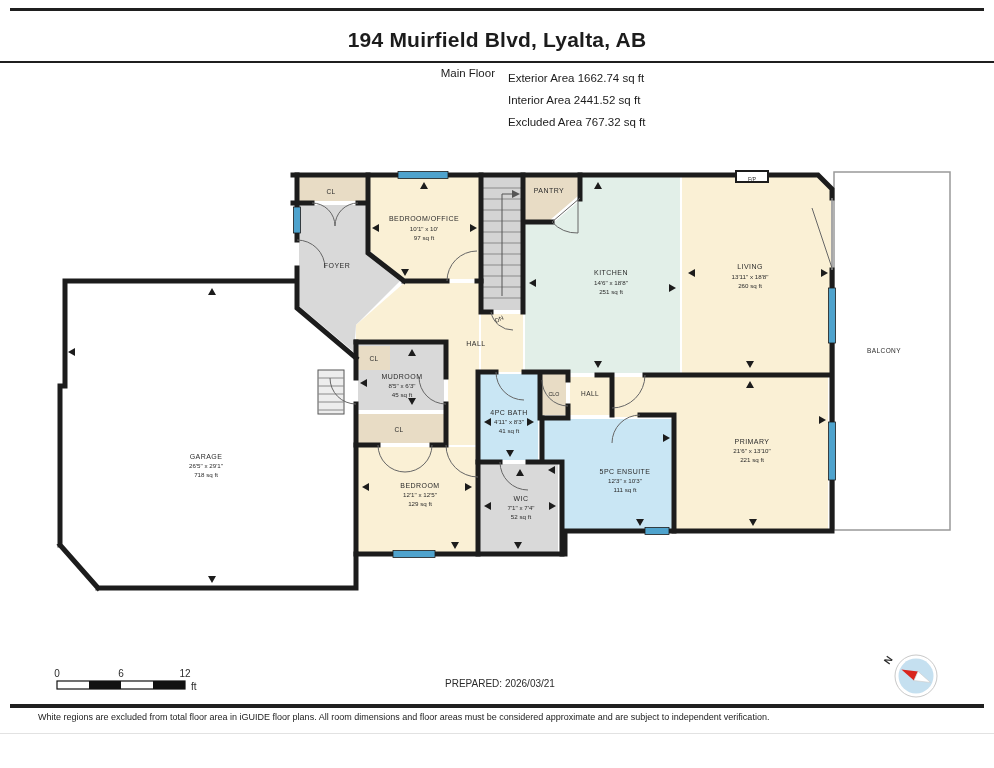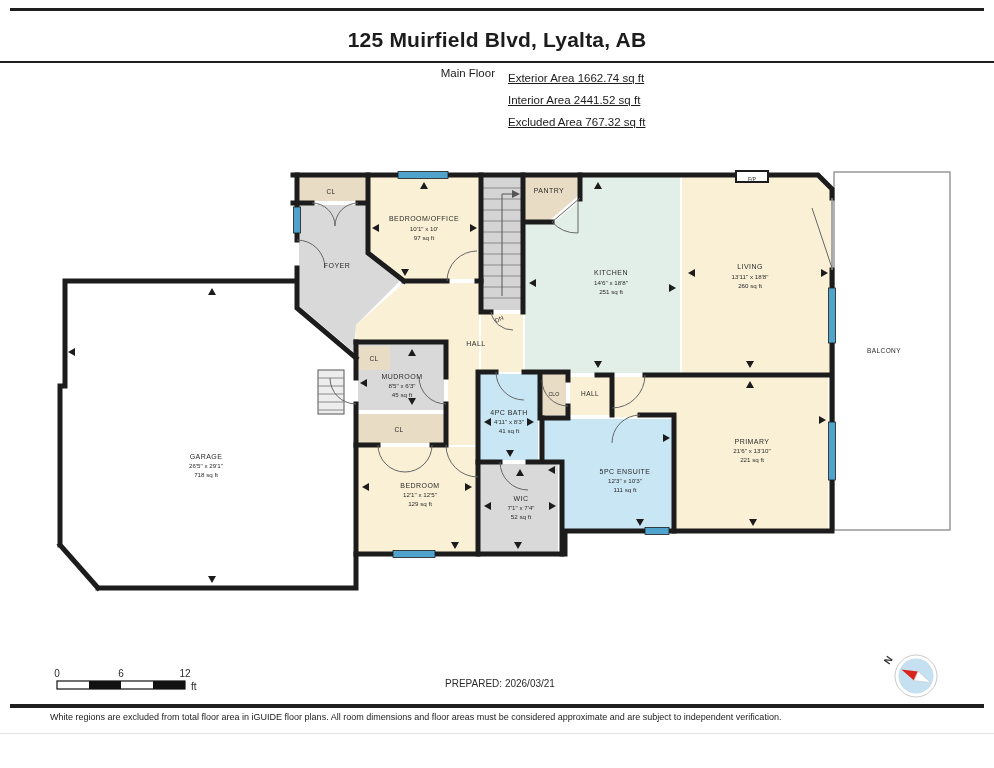--- a/index.html
+++ b/index.html
@@ -4,39 +4,39 @@
 <style>
   html,body{margin:0;padding:0;background:#fff;}
   .page{position:relative;width:994px;height:768px;background:#fff;overflow:hidden;
         font-family:"Liberation Sans",sans-serif;color:#1c1c1c;}
   .rule{position:absolute;background:#1f1f1f;}
   .title{position:absolute;top:28px;left:0;width:100%;text-align:center;
          font-size:21px;font-weight:bold;letter-spacing:.2px;}
   .floorlabel{position:absolute;top:67px;left:300px;width:195px;text-align:right;
               font-size:11.5px;font-weight:normal;}
   .stats{position:absolute;top:67px;left:508px;font-size:11.5px;line-height:22px;}
-  .stats div{height:22px;text-decoration:underline;}
+  .stats div{height:22px;}
   svg.plan{position:absolute;left:0;top:0;}
-  .disclaimer{position:absolute;left:38px;top:712px;font-size:9px;color:#222;margin-left:12px;}
+  .disclaimer{position:absolute;left:38px;top:712px;font-size:9px;color:#222;}
   text{font-family:"Liberation Sans",sans-serif;fill:#2b2b2b;}
   .rname{font-size:7px;letter-spacing:.45px;}
   .rdim{font-size:6.2px;}
   .rsmall{font-size:6.5px;letter-spacing:.4px;}
   .rtiny{font-size:5.3px;}
   .scalelbl{font-size:10px;}
   .preptxt{font-size:10px;}
 </style>
 </head>
 <body>
 
 <div class="page">
 
   <div class="rule" style="left:10px;right:10px;top:8px;height:3px;"></div>
 
-  <div class="title">125 Muirfield Blvd, Lyalta, AB</div>
+  <div class="title">194 Muirfield Blvd, Lyalta, AB</div>
   <div class="rule" style="left:0;right:0;top:61px;height:2px;"></div>
 
   <div class="floorlabel">Main Floor</div>
   <div class="stats">
     <div>Exterior Area 1662.74 sq ft</div>
     <div>Interior Area 2441.52 sq ft</div>
     <div>Excluded Area 767.32 sq ft</div>
   </div>
 
   <svg class="plan" width="994" height="768" viewBox="0 0 994 768">

